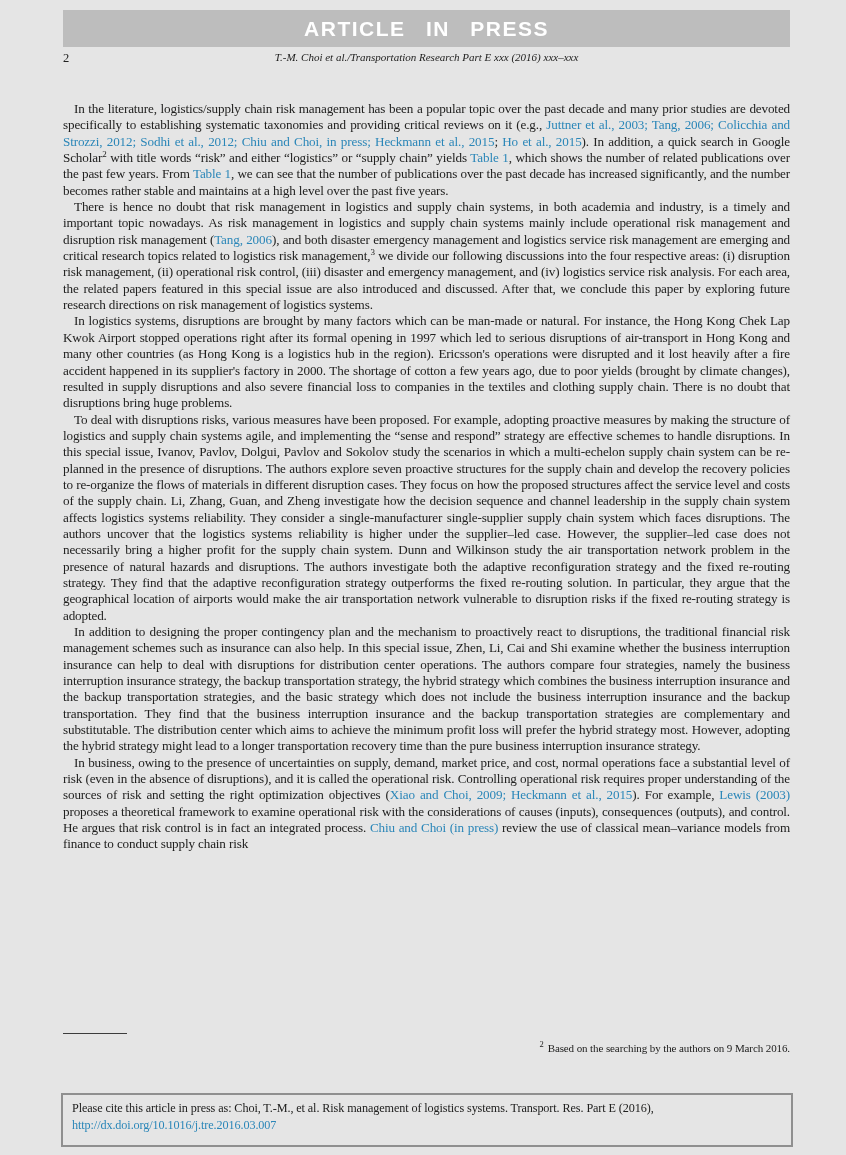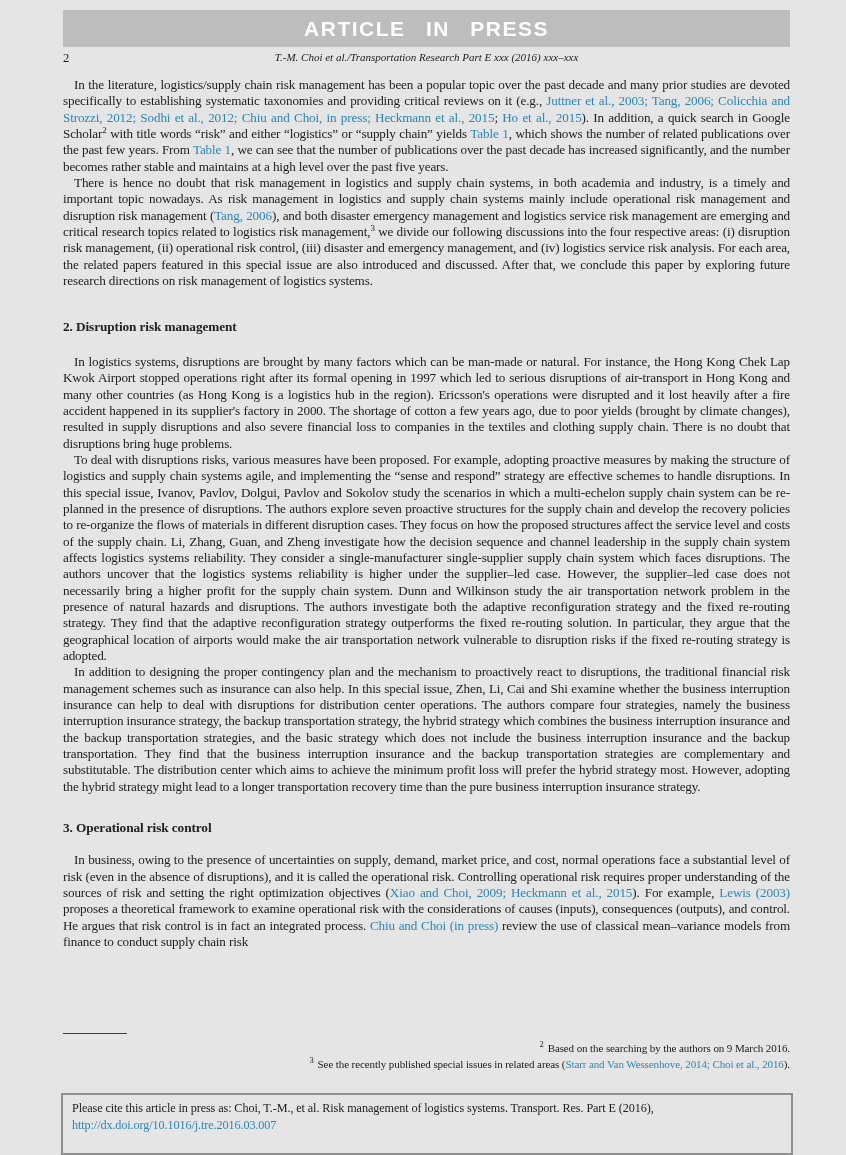--- a/index.html
+++ b/index.html
@@ -8,69 +8,64 @@
   html,body{margin:0;padding:0;background:#ffffff;}
   .page{position:relative;width:846px;height:1155px;background:#e5e5e5;overflow:hidden;
         font-family:"Liberation Serif","DejaVu Serif",serif;color:var(--text);}
   .banner{position:absolute;left:63px;top:10px;width:727px;height:37px;background:var(--banner-bg);
           display:flex;align-items:center;justify-content:center;}
   .banner span{font-family:"Liberation Sans","DejaVu Sans",sans-serif;font-weight:bold;
                font-size:21px;color:var(--banner-fg);letter-spacing:1.5px;word-spacing:13px;}
   .runhead-row{position:absolute;left:63px;top:51px;width:727px;height:16px;}
   .pagenum{position:absolute;left:0;top:0;font-size:12.5px;}
   .runhead{display:block;text-align:center;font-style:italic;font-size:11px;}
-  .body-col{position:absolute;left:63px;top:77px;width:727px;text-align:justify;
+  .body-col{position:absolute;left:63px;top:101px;width:727px;text-align:justify;
             font-size:13.15px;line-height:16.35px;letter-spacing:-0.14px;}
   .body-col p{margin:0;text-indent:11px;}
   .body-col h2{font-size:13.3px;letter-spacing:-0.1px;text-indent:0;text-align:left;}
   h2.sec-a{margin:30px 0 18px 0;}
   h2.sec-b{margin:25px 0 16px 0;}
   .body-col sup,.footnote sup{font-size:9px;line-height:0;}
   .link{color:var(--link);text-decoration:none;cursor:pointer;}
   .footnotes{position:absolute;left:63px;top:1033px;width:727px;font-size:11px;
              line-height:16px;letter-spacing:-0.1px;text-align:right;}
   .fn-rule{width:64px;height:0;border-top:1.3px solid #3c3c3c;margin:0 0 6px 0;}
   .footnote{padding-left:6px;}
   .footnote sup{font-size:8.5px;margin-right:4px;}
   .cite-box{position:absolute;left:61px;top:1093px;width:710px;border:2px solid var(--box-border);
-            padding:5px 9px 20px 9px;font-size:12.2px;line-height:16.5px;letter-spacing:-0.1px;
+            padding:5px 9px 12px 9px;font-size:12.2px;line-height:16.5px;letter-spacing:-0.1px;
             text-align:left;}
 </style>
 </head>
 <body>
 
 <div class="page">
 
   <div class="banner">
     <span>ARTICLE IN PRESS</span>
   </div>
 
   <div class="runhead-row">
     <span class="pagenum">2</span>
     <span class="runhead">T.-M. Choi et al./Transportation Research Part E xxx (2016) xxx–xxx</span>
   </div>
 
   <div class="body-col">
     <p><span>In the literature, logistics/supply chain risk management has been a popular topic over the past decade and many prior studies are devoted specifically to establishing systematic taxonomies and providing critical reviews on it (e.g., </span><span class="link">Juttner et al., 2003; Tang, 2006; Colicchia and Strozzi, 2012; Sodhi et al., 2012; Chiu and Choi, in press; Heckmann et al., 2015</span><span>; </span><span class="link">Ho et al., 2015</span><span>). In addition, a quick search in Google Scholar</span><sup>2</sup><span> with title words “risk” and either “logistics” or “supply chain” yields </span><span class="link">Table 1</span><span>, which shows the number of related publications over the past few years. From </span><span class="link">Table 1</span><span>, we can see that the number of publications over the past decade has increased significantly, and the number becomes rather stable and maintains at a high level over the past five years.</span></p>
     <p><span>There is hence no doubt that risk management in logistics and supply chain systems, in both academia and industry, is a timely and important topic nowadays. As risk management in logistics and supply chain systems mainly include operational risk management and disruption risk management (</span><span class="link">Tang, 2006</span><span>), and both disaster emergency management and logistics service risk management are emerging and critical research topics related to logistics risk management,</span><sup>3</sup><span> we divide our following discussions into the four respective areas: (i) disruption risk management, (ii) operational risk control, (iii) disaster and emergency management, and (iv) logistics service risk analysis. For each area, the related papers featured in this special issue are also introduced and discussed. After that, we conclude this paper by exploring future research directions on risk management of logistics systems.</span></p>
 
-    <h2 class="sec-a">2. Disruption risk management</h2>
     <p><span>In logistics systems, disruptions are brought by many factors which can be man-made or natural. For instance, the Hong Kong Chek Lap Kwok Airport stopped operations right after its formal opening in 1997 which led to serious disruptions of air-transport in Hong Kong and many other countries (as Hong Kong is a logistics hub in the region). Ericsson's operations were disrupted and it lost heavily after a fire accident happened in its supplier's factory in 2000. The shortage of cotton a few years ago, due to poor yields (brought by climate changes), resulted in supply disruptions and also severe financial loss to companies in the textiles and clothing supply chain. There is no doubt that disruptions bring huge problems.</span></p>
     <p><span>To deal with disruptions risks, various measures have been proposed. For example, adopting proactive measures by making the structure of logistics and supply chain systems agile, and implementing the “sense and respond” strategy are effective schemes to handle disruptions. In this special issue, Ivanov, Pavlov, Dolgui, Pavlov and Sokolov study the scenarios in which a multi-echelon supply chain system can be re-planned in the presence of disruptions. The authors explore seven proactive structures for the supply chain and develop the recovery policies to re-organize the flows of materials in different disruption cases. They focus on how the proposed structures affect the service level and costs of the supply chain. Li, Zhang, Guan, and Zheng investigate how the decision sequence and channel leadership in the supply chain system affects logistics systems reliability. They consider a single-manufacturer single-supplier supply chain system which faces disruptions. The authors uncover that the logistics systems reliability is higher under the supplier–led case. However, the supplier–led case does not necessarily bring a higher profit for the supply chain system. Dunn and Wilkinson study the air transportation network problem in the presence of natural hazards and disruptions. The authors investigate both the adaptive reconfiguration strategy and the fixed re-routing strategy. They find that the adaptive reconfiguration strategy outperforms the fixed re-routing solution. In particular, they argue that the geographical location of airports would make the air transportation network vulnerable to disruption risks if the fixed re-routing strategy is adopted.</span></p>
     <p><span>In addition to designing the proper contingency plan and the mechanism to proactively react to disruptions, the traditional financial risk management schemes such as insurance can also help. In this special issue, Zhen, Li, Cai and Shi examine whether the business interruption insurance can help to deal with disruptions for distribution center operations. The authors compare four strategies, namely the business interruption insurance strategy, the backup transportation strategy, the hybrid strategy which combines the business interruption insurance and the backup transportation strategies, and the basic strategy which does not include the business interruption insurance and the backup transportation. They find that the business interruption insurance and the backup transportation strategies are complementary and substitutable. The distribution center which aims to achieve the minimum profit loss will prefer the hybrid strategy most. However, adopting the hybrid strategy might lead to a longer transportation recovery time than the pure business interruption insurance strategy.</span></p>
 
-    <h2 class="sec-b">3. Operational risk control</h2>
     <p><span>In business, owing to the presence of uncertainties on supply, demand, market price, and cost, normal operations face a substantial level of risk (even in the absence of disruptions), and it is called the operational risk. Controlling operational risk requires proper understanding of the sources of risk and setting the right optimization objectives (</span><span class="link">Xiao and Choi, 2009; Heckmann et al., 2015</span><span>). For example, </span><span class="link">Lewis (2003)</span><span> proposes a theoretical framework to examine operational risk with the considerations of causes (inputs), consequences (outputs), and control. He argues that risk control is in fact an integrated process. </span><span class="link">Chiu and Choi (in press)</span><span> review the use of classical mean–variance models from finance to conduct supply chain risk</span></p>
   </div>
 
   <div class="footnotes">
     <div class="fn-rule"></div>
     <div class="footnote">
       <sup>2</sup><span><span>Based on the searching by the authors on 9 March 2016.</span></span>
     </div>
-    <div class="footnote">
-      <sup>3</sup><span><span>See the recently published special issues in related areas (</span><span class="link">Starr and Van Wessenhove, 2014; Choi et al., 2016</span><span>).</span></span>
-    </div>
   </div>
 
   <div class="cite-box"><span>Please cite this article in press as: Choi, T.-M., et al. Risk management of logistics systems. Transport. Res. Part E (2016), </span><span class="link">http://dx.doi.org/10.1016/j.tre.2016.03.007</span></div>
 
 </div>
 
 </body></html>

